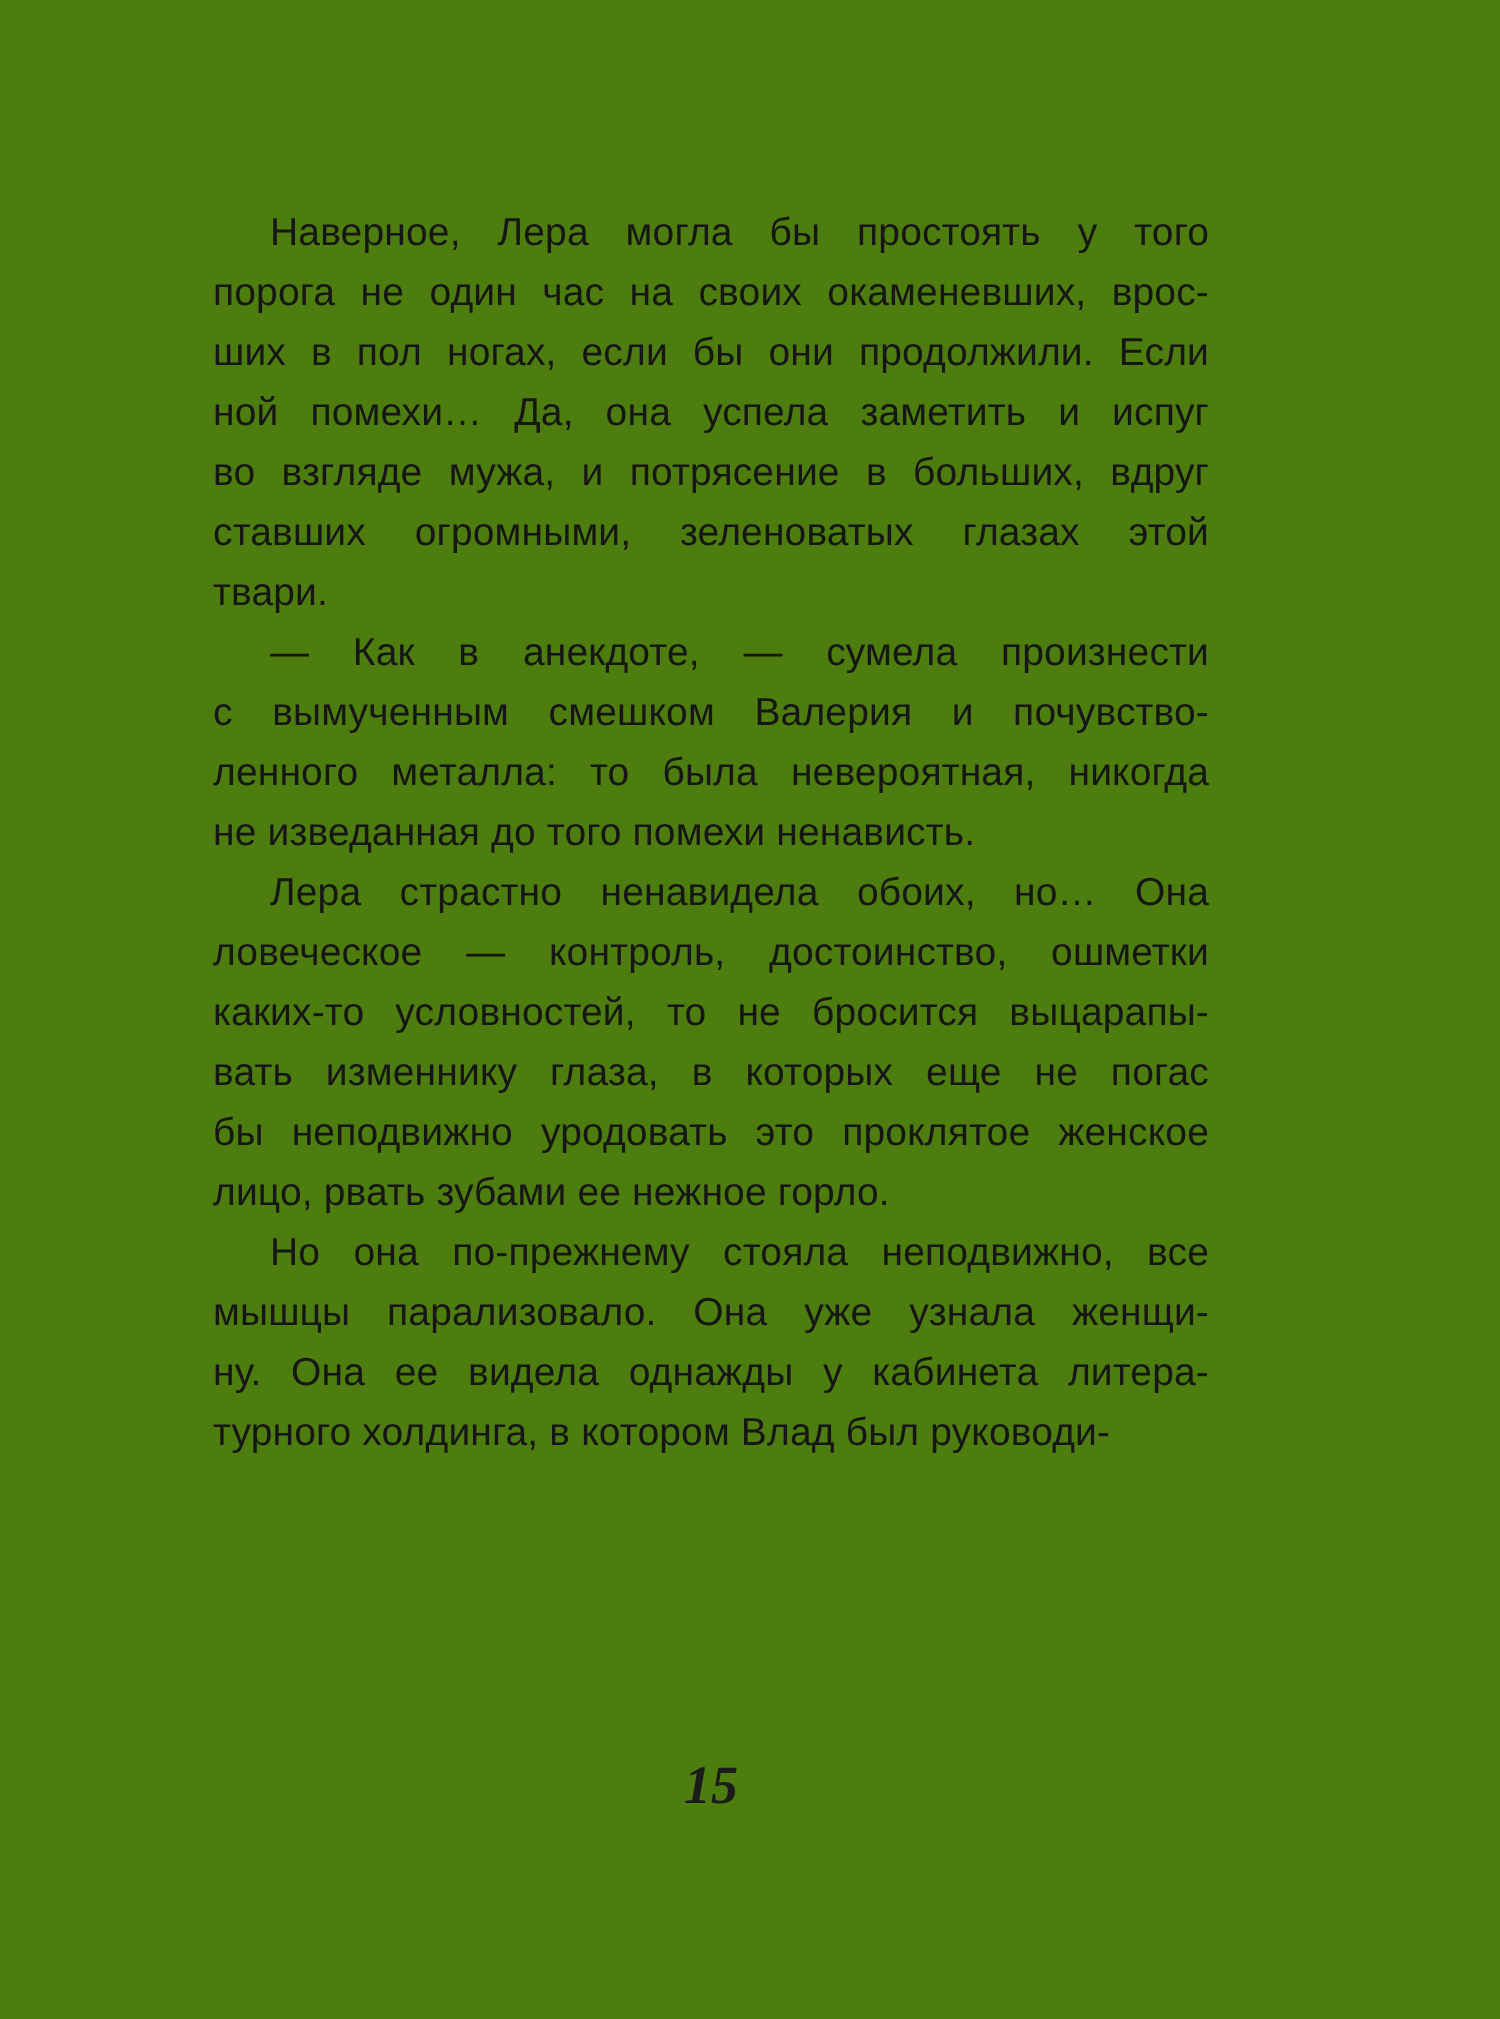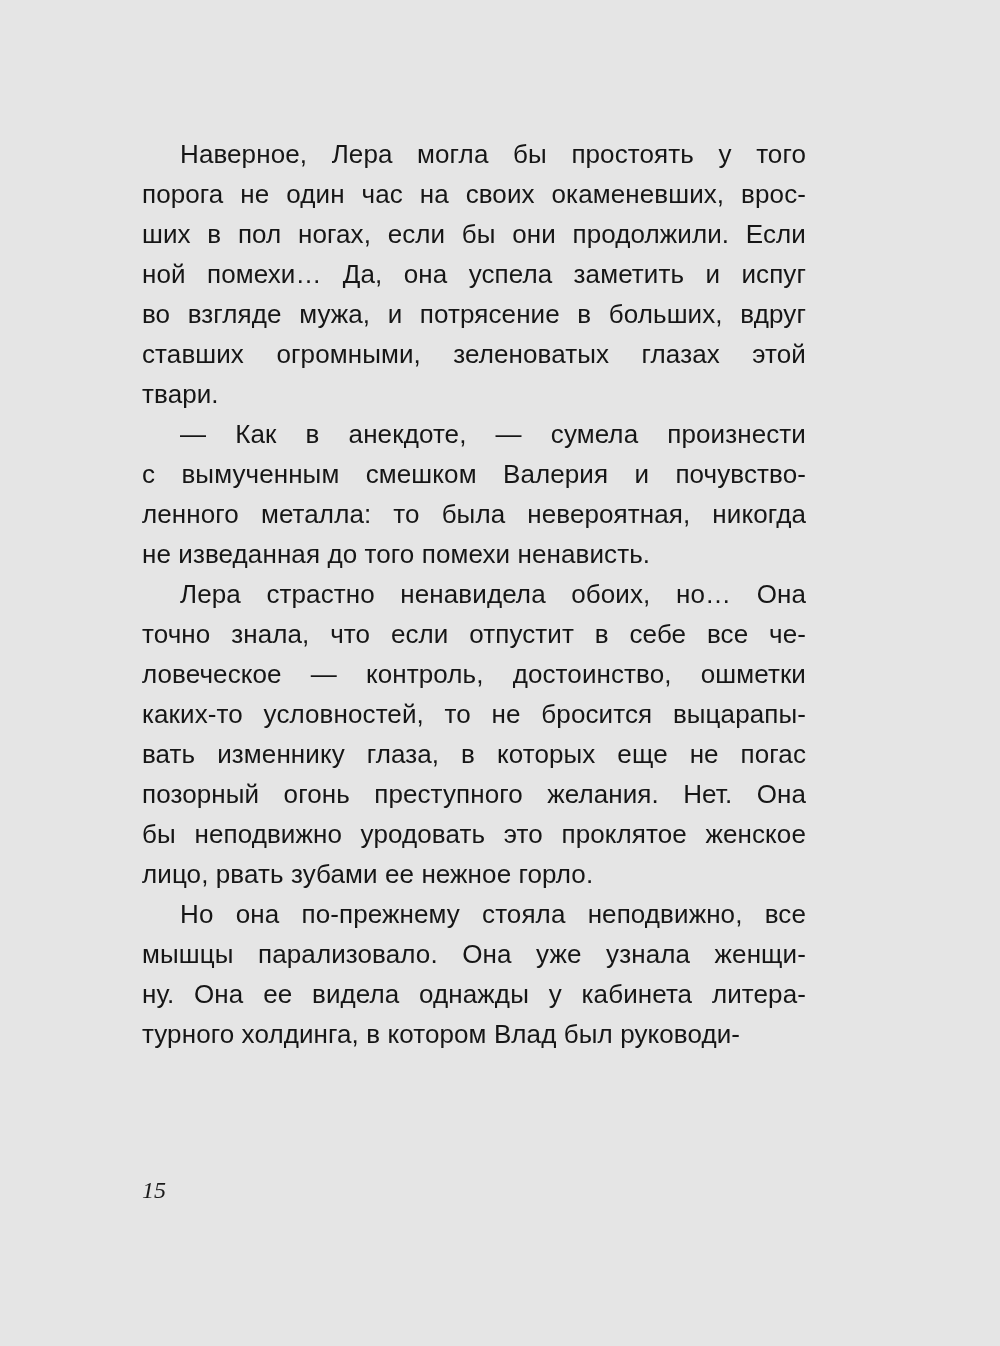--- a/index.html
+++ b/index.html
@@ -4,21 +4,21 @@
 <style>
   html, body {
     margin: 0;
     padding: 0;
     background: #ffffff;
   }
   .page {
     position: relative;
     width: 1000px;
     height: 1346px;
-    background: #e5e5e5;
+    background: #4d7c0f;
     overflow: hidden;
     font-family: "Liberation Sans", sans-serif;
     color: #161616;
   }
   .text-block {
     position: absolute;
     left: 142px;
     top: 134px;
     width: 664px;
   }
@@ -39,24 +39,25 @@
   }
   .line.last {
     text-align: left;
     text-align-last: left;
   }
   .folio {
     position: absolute;
     left: 142px;
     top: 1168px;
     width: 664px;
+    text-align: center;
     font-family: "Liberation Serif", serif;
     font-style: italic;
-    font-weight: 400;
-    font-size: 24px;
+    font-weight: 700;
+    font-size: 36px;
     line-height: 44px;
     color: #1b1b1b;
   }
 </style>
 </head>
 <body>
 
 <div class="page">
   <div class="text-block">
       <div class="paragraph">
@@ -69,25 +70,23 @@
         <div class="line last">твари.</div>
       </div>
       <div class="paragraph">
         <div class="line first">— Как в анекдоте, — сумела произнести</div>
         <div class="line">с вымученным смешком Валерия и почувство-</div>
         <div class="line">ленного металла: то была невероятная, никогда</div>
         <div class="line last">не изведанная до того помехи ненависть.</div>
       </div>
       <div class="paragraph">
         <div class="line first">Лера страстно ненавидела обоих, но… Она</div>
-        <div class="line">точно знала, что если отпустит в себе все че-</div>
         <div class="line">ловеческое — контроль, достоинство, ошметки</div>
         <div class="line">каких-то условностей, то не бросится выцарапы-</div>
         <div class="line">вать изменнику глаза, в которых еще не погас</div>
-        <div class="line">позорный огонь преступного желания. Нет. Она</div>
         <div class="line">бы неподвижно уродовать это проклятое женское</div>
         <div class="line last">лицо, рвать зубами ее нежное горло.</div>
       </div>
       <div class="paragraph">
         <div class="line first">Но она по-прежнему стояла неподвижно, все</div>
         <div class="line">мышцы парализовало. Она уже узнала женщи-</div>
         <div class="line">ну. Она ее видела однажды у кабинета литера-</div>
         <div class="line last">турного холдинга, в котором Влад был руководи-</div>
       </div>
     </div>

